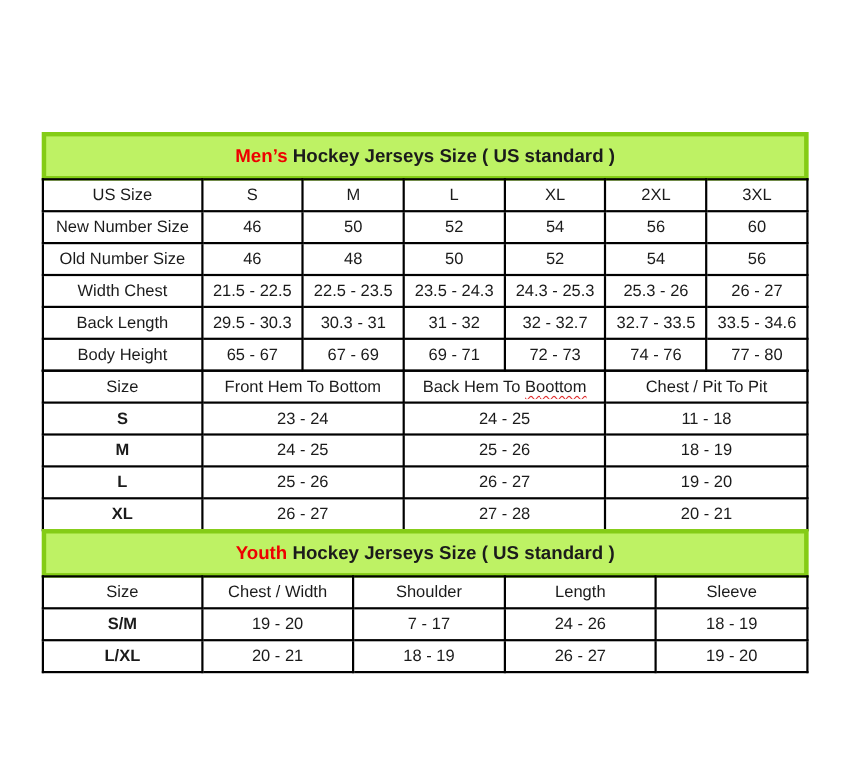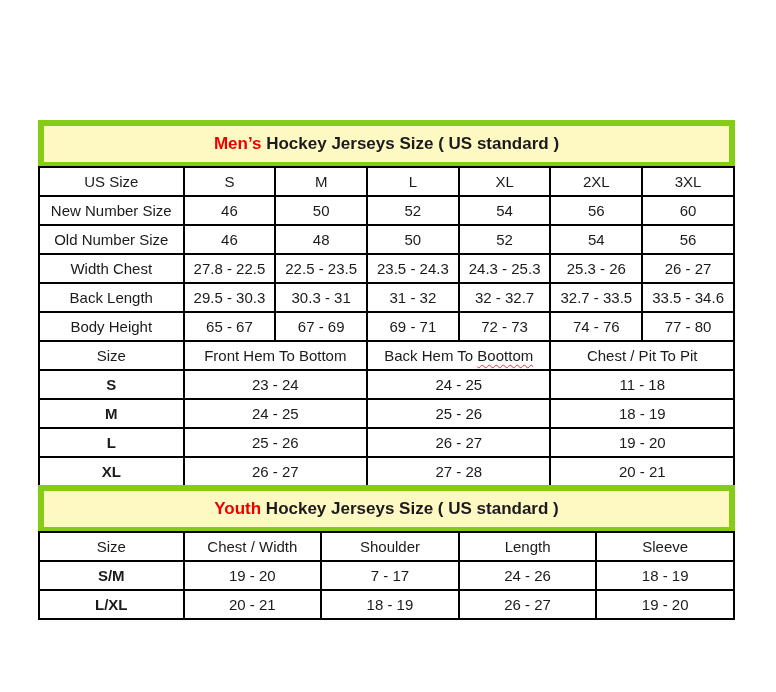--- a/index.html
+++ b/index.html
@@ -22,22 +22,22 @@
     color: #1377c8;
   }
   .chart {
     position: absolute;
     left: 38px;
     top: 120px;
     width: 697px;
   }
   .banner {
     box-sizing: border-box;
-    border: 6px solid #84cc16;
-    background: #fef9c3;
+    border: 4px solid #84cc16;
+    background: #bef264;
     text-align: center;
     font-weight: bold;
     font-size: 17px;
     line-height: 20px;
     padding: 8px 0 8px 0;
     margin-top: -2px;
   }
   .chart > .banner:first-child { margin-top: 0; }
   .banner .hl { color: #ee0000; }
   table {
@@ -112,21 +112,21 @@
         <td>Old Number Size</td>
         <td>46</td>
         <td>48</td>
         <td>50</td>
         <td>52</td>
         <td>54</td>
         <td>56</td>
       </tr>
       <tr>
         <td>Width Chest</td>
-        <td>27.8 - 22.5</td>
+        <td>21.5 - 22.5</td>
         <td>22.5 - 23.5</td>
         <td>23.5 - 24.3</td>
         <td>24.3 - 25.3</td>
         <td>25.3 - 26</td>
         <td>26 - 27</td>
       </tr>
       <tr>
         <td>Back Length</td>
         <td>29.5 - 30.3</td>
         <td>30.3 - 31</td>

